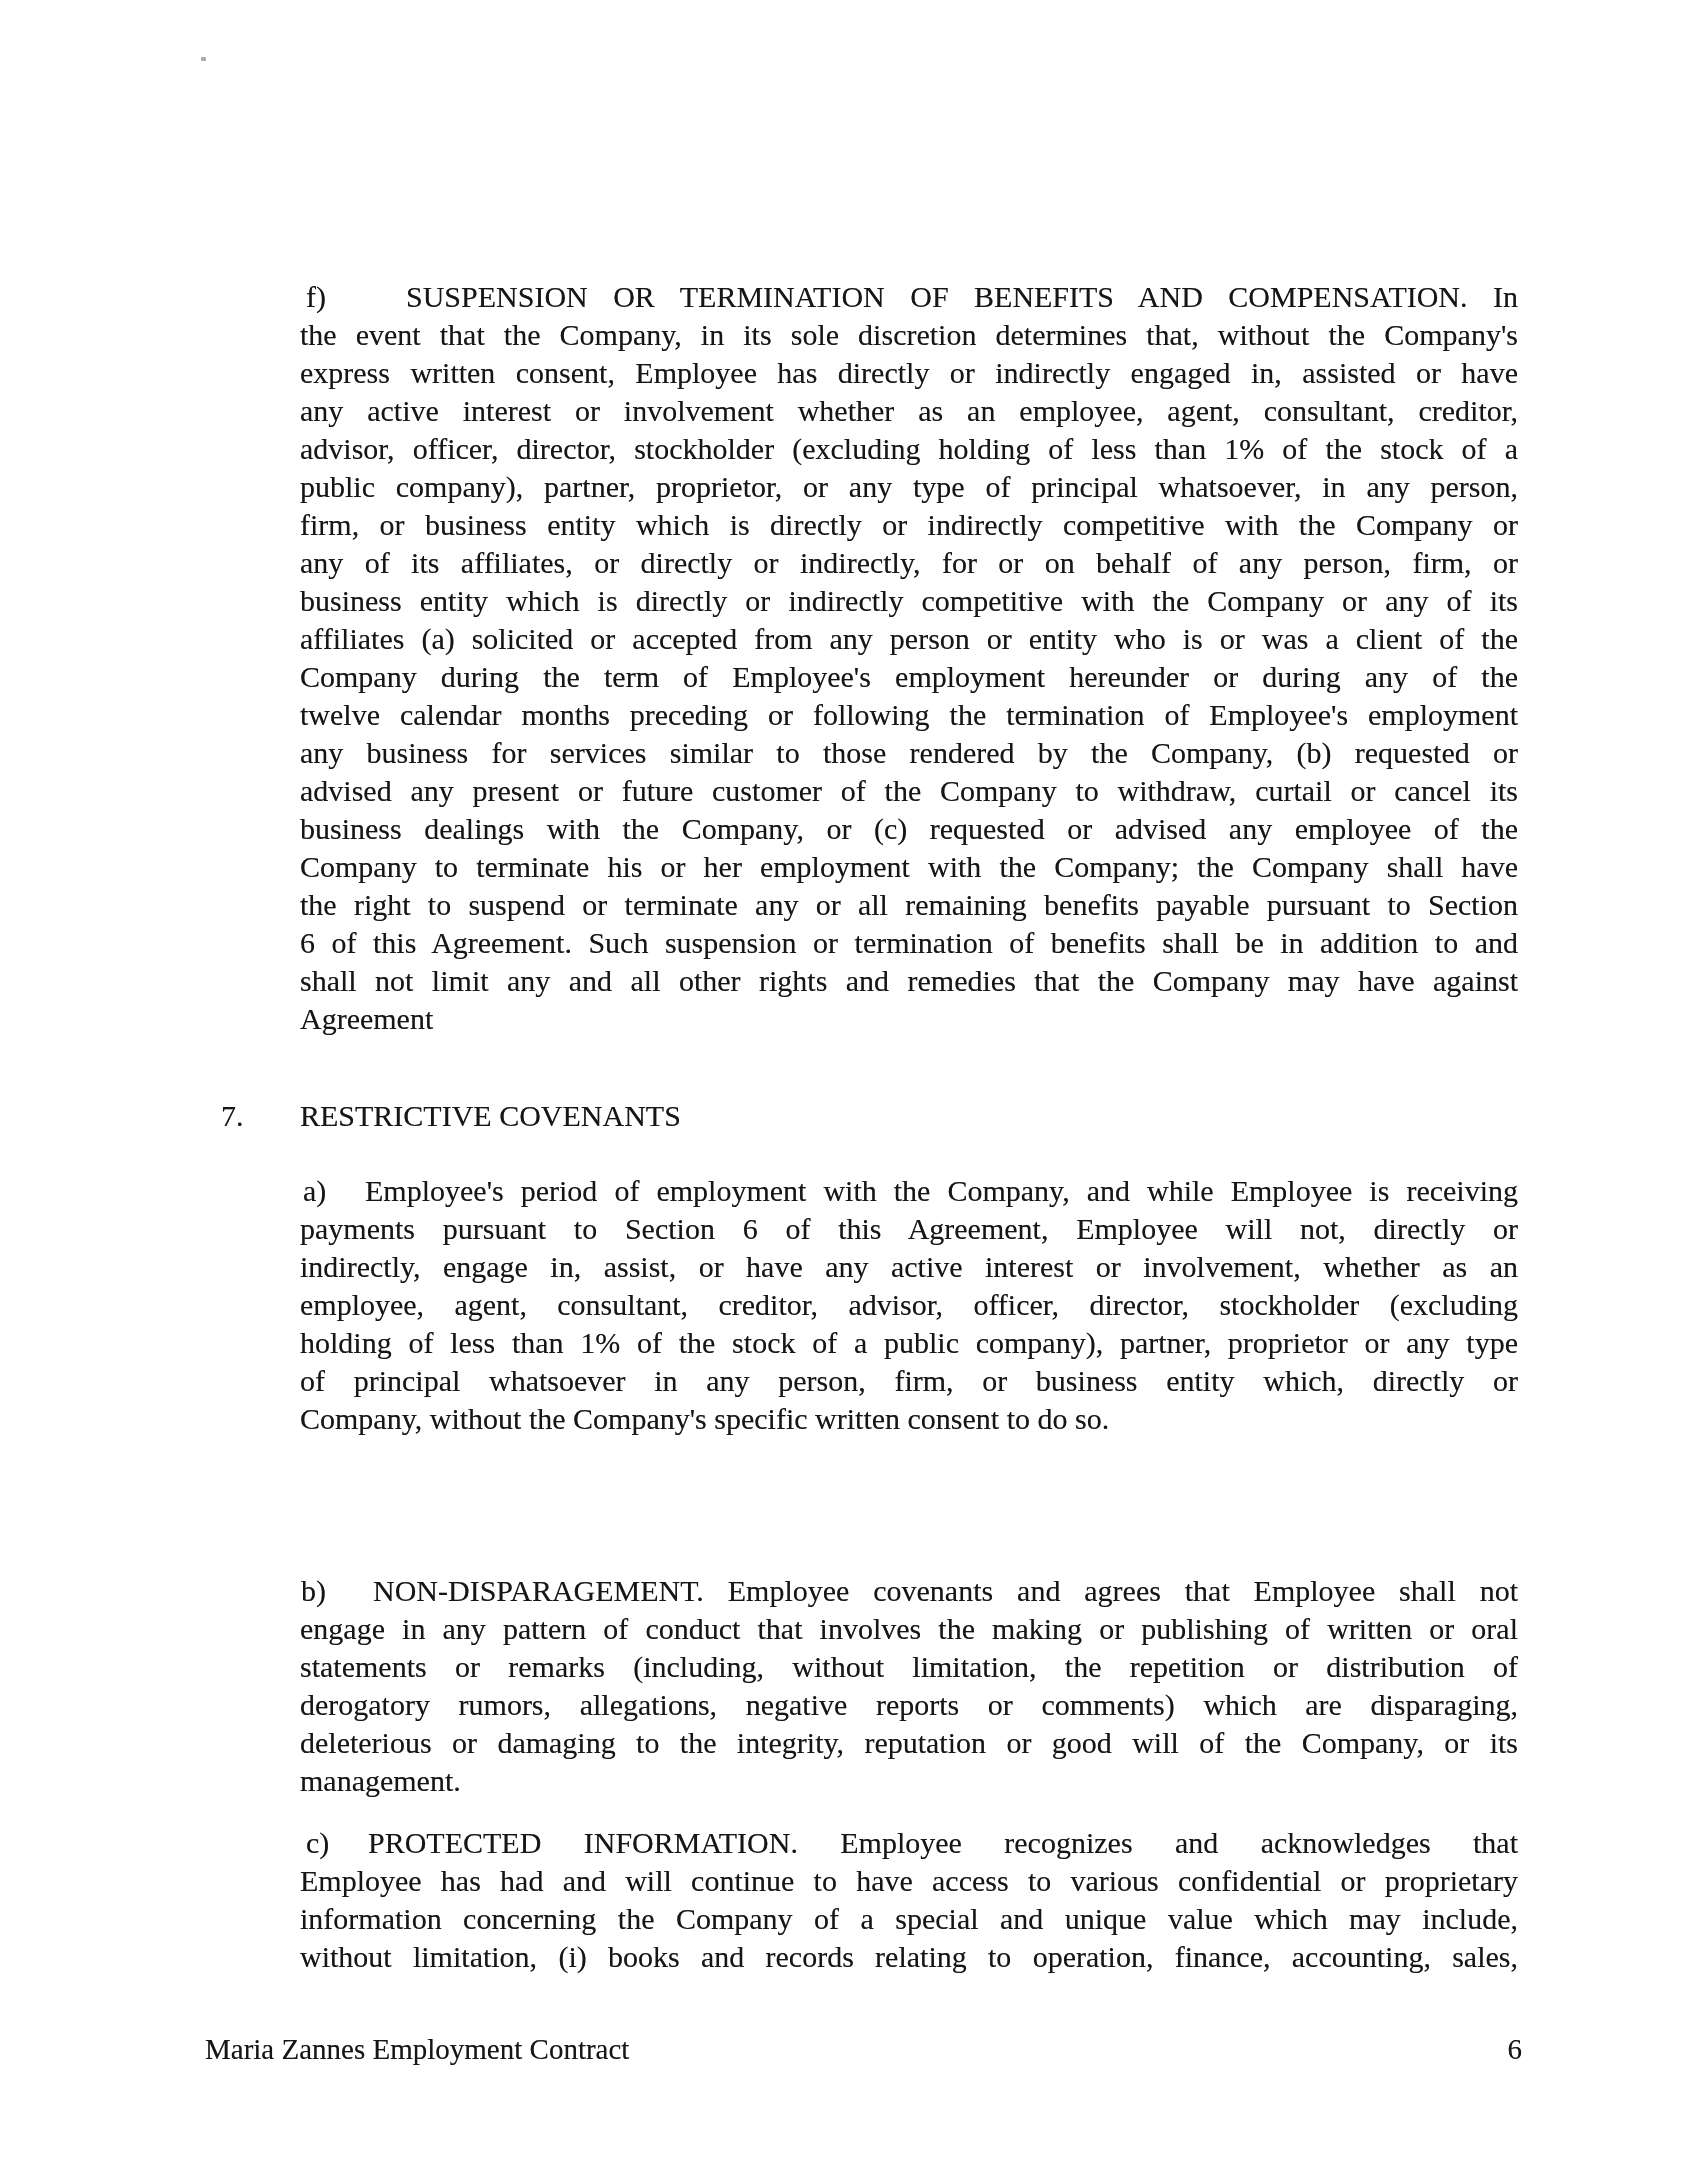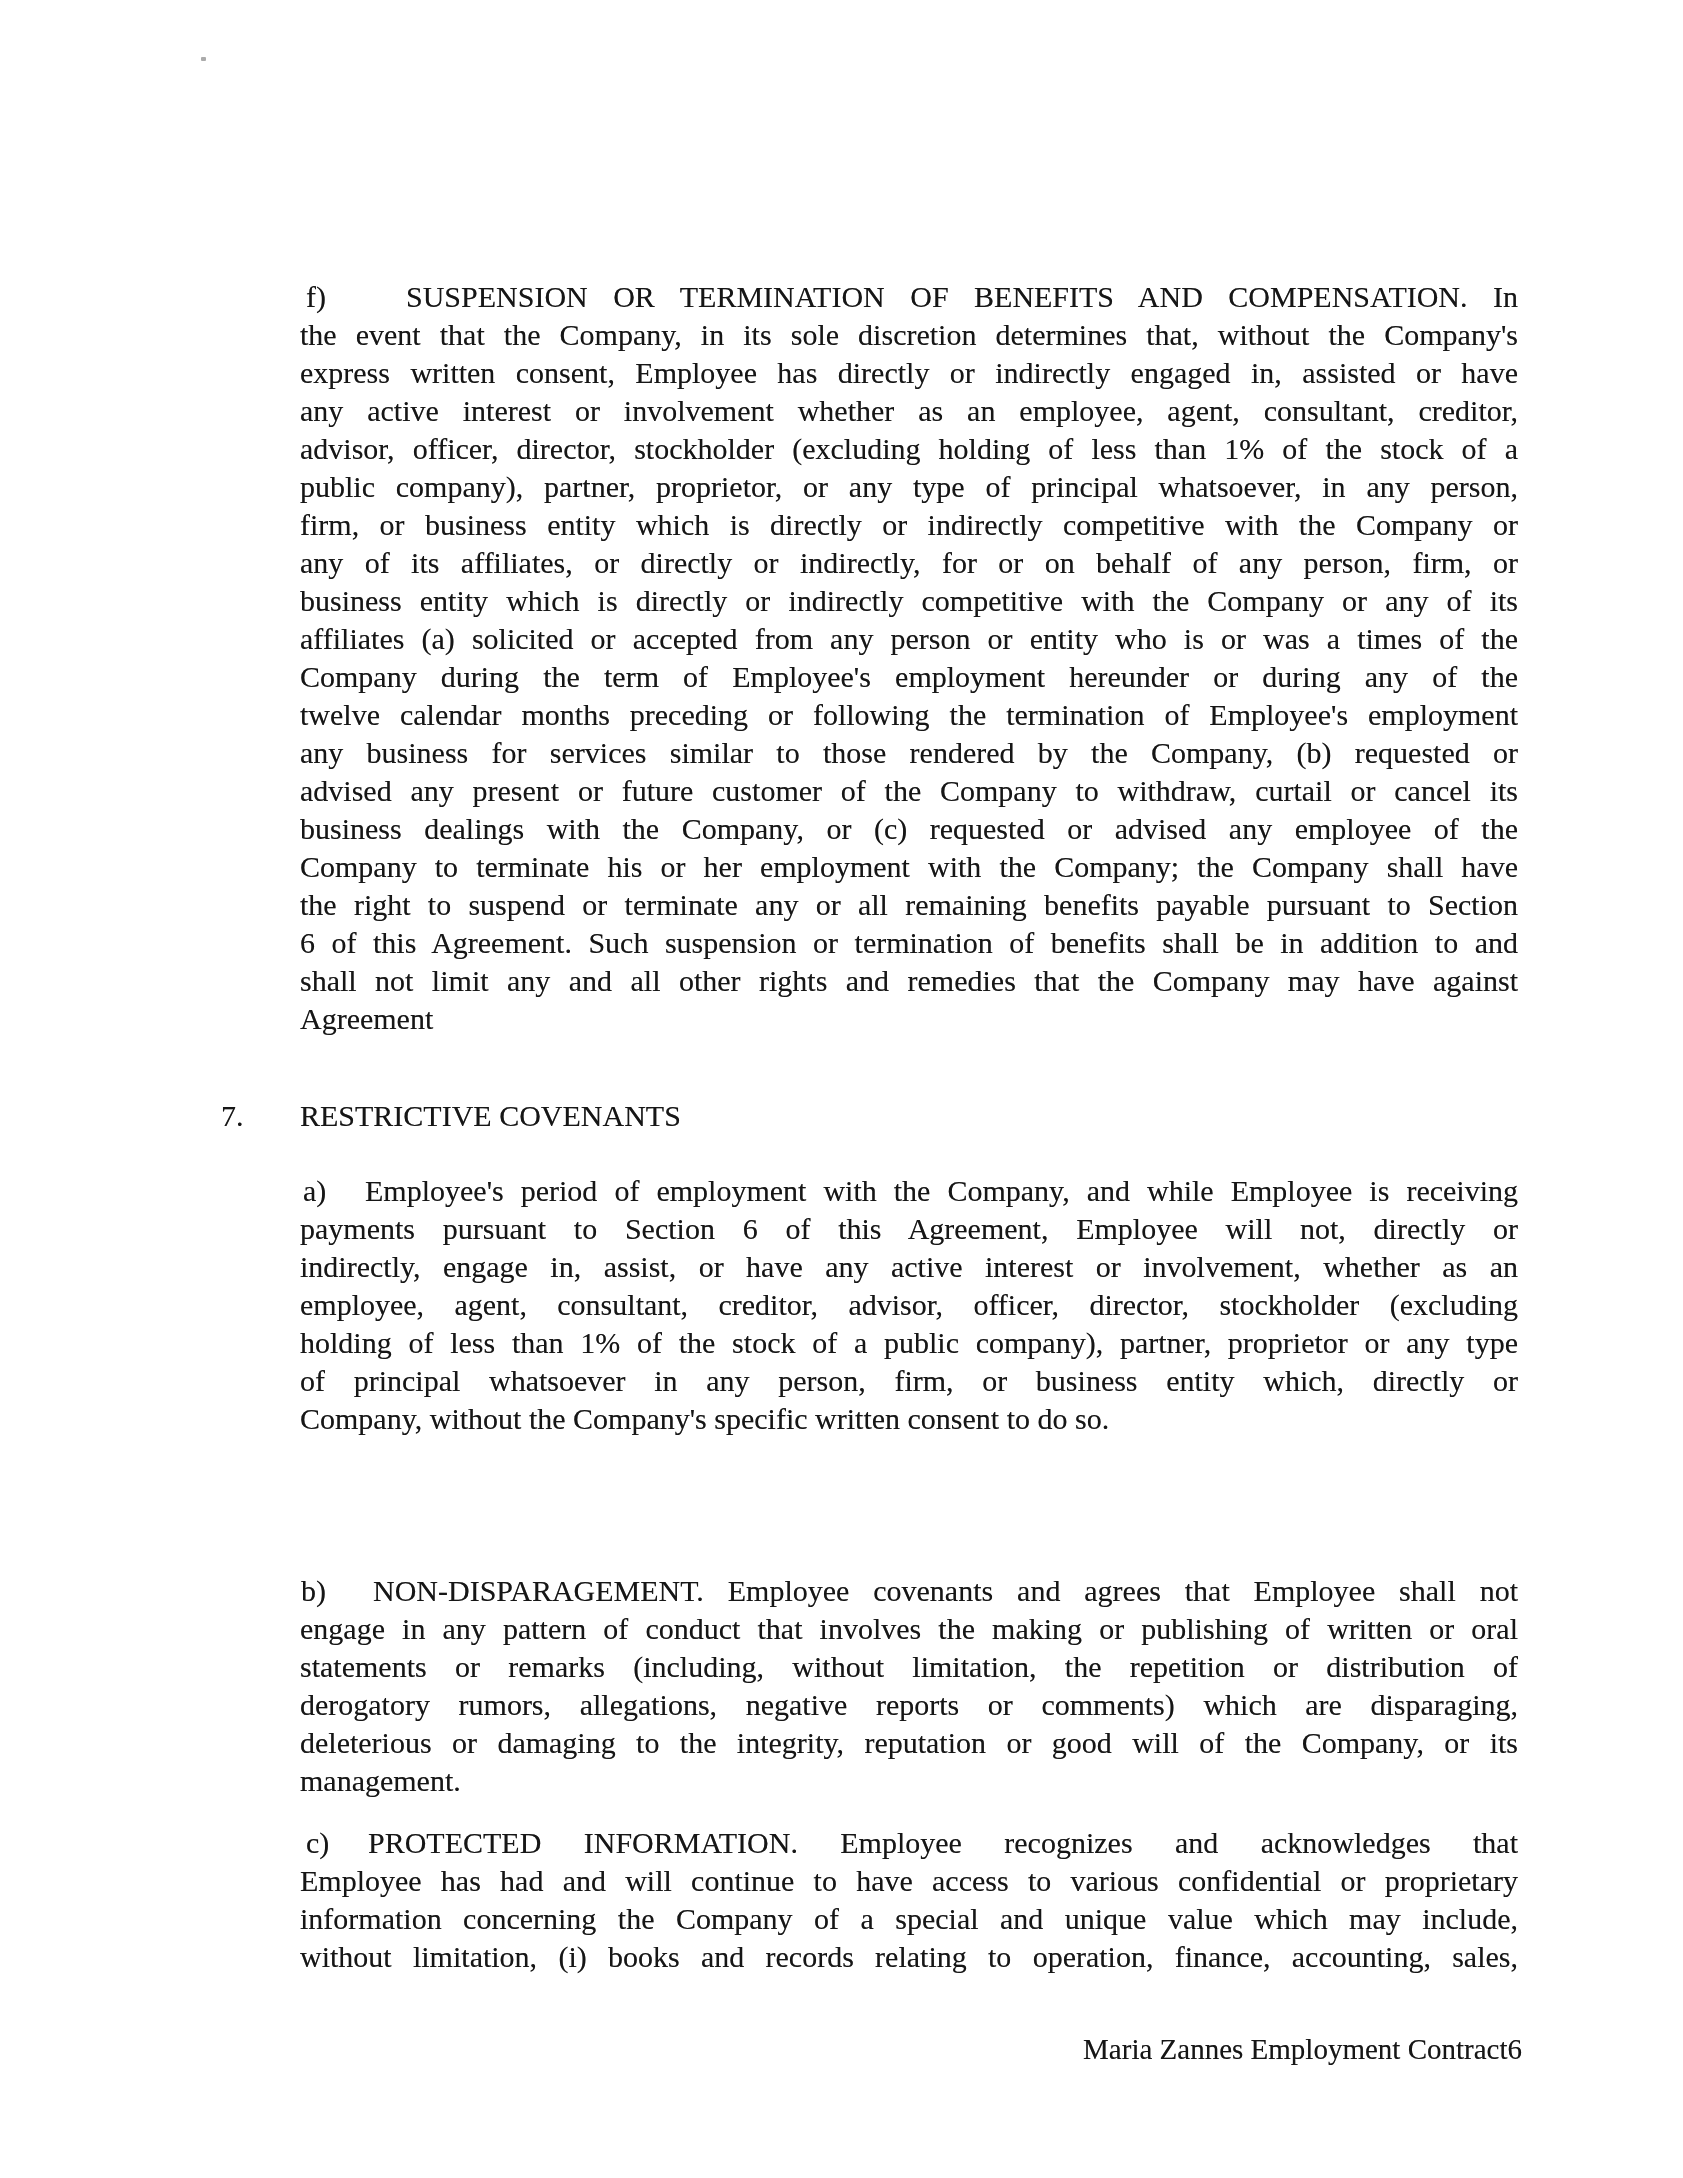--- a/index.html
+++ b/index.html
@@ -59,21 +59,21 @@
     top: 0;
   }
   .section-head .sec-title { }
 
   .footer {
     position: absolute;
     left: 205px;
     top: 2030px;
     width: 1317px;
     display: flex;
-    justify-content: flex-end;
+    justify-content: space-between;
     font-size: 29px;
     line-height: 38px;
     text-shadow: 0 0 0.6px rgba(0,0,0,0.45);
   }
 
   #p-f { top: 278px; --fi: 106px; }
   #p-a { top: 1172px; --fi: 65px; }
   #p-b { top: 1572px; --fi: 73px; }
   #p-c { top: 1824px; --fi: 68px; }
   #p-f .plabel { left: 6px; }
@@ -94,21 +94,21 @@
 
     <div class="line">SUSPENSION OR TERMINATION OF BENEFITS AND COMPENSATION.  In</div>
         <div class="line">the event that the Company, in its sole discretion determines that, without the Company's</div>
         <div class="line">express written consent, Employee has directly or indirectly engaged  in, assisted or have</div>
         <div class="line">any active interest or involvement whether as an employee, agent, consultant, creditor,</div>
         <div class="line">advisor, officer, director, stockholder (excluding holding of less than 1% of the stock of a</div>
         <div class="line">public company), partner, proprietor, or any type of principal whatsoever, in any person,</div>
         <div class="line">firm, or business entity which is directly or indirectly competitive with the  Company  or</div>
         <div class="line">any of its affiliates, or directly or indirectly, for or on behalf of any person,  firm, or</div>
         <div class="line">business entity which is directly or indirectly competitive with the Company or any of  its</div>
-        <div class="line">affiliates (a) solicited or accepted from any person or entity who is or was a times of  the</div>
+        <div class="line">affiliates (a) solicited or accepted from any person or entity who is or was a client of  the</div>
         <div class="line">Company during the term of Employee's employment hereunder or during any of   the</div>
         <div class="line">twelve calendar months preceding or following the termination of Employee's  employment</div>
         <div class="line">any business for services similar to those rendered by the Company, (b) requested  or</div>
         <div class="line">advised any present or future customer of the Company to withdraw, curtail or cancel  its</div>
         <div class="line">business dealings with the Company, or (c) requested or advised any employee of the</div>
         <div class="line">Company to terminate his or her employment with the Company; the Company shall  have</div>
         <div class="line">the right to suspend or terminate any or all remaining benefits payable pursuant to   Section</div>
         <div class="line">6 of this Agreement. Such suspension or termination of benefits shall be in addition to  and</div>
         <div class="line">shall not limit any and all other rights and remedies that the Company may have against</div>
         <div class="line">Agreement</div>

